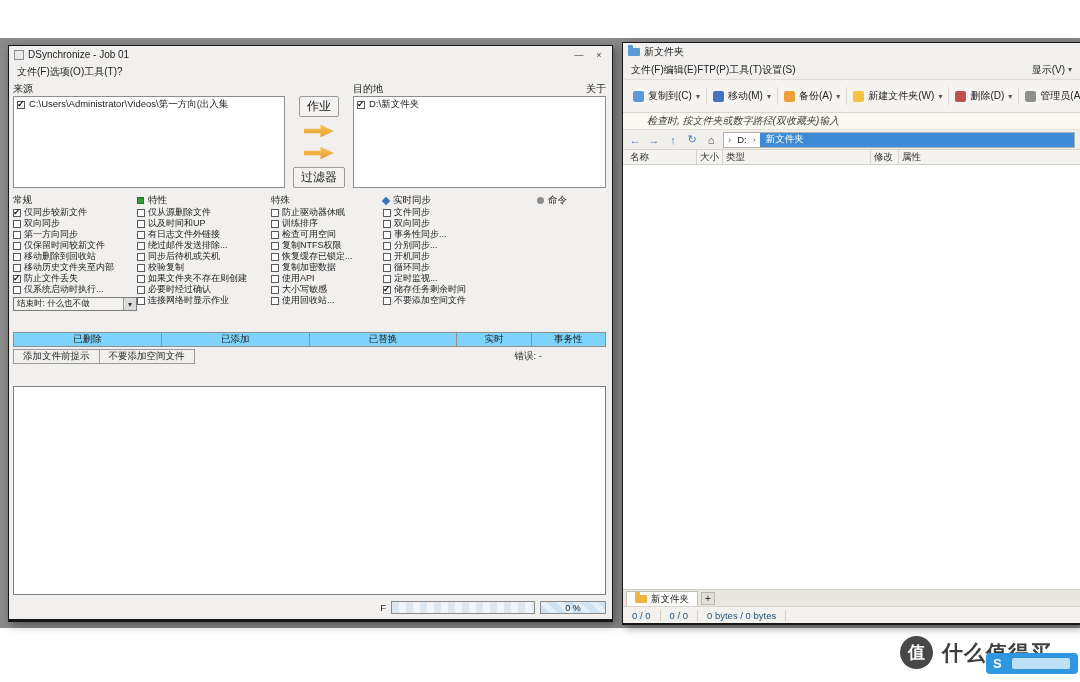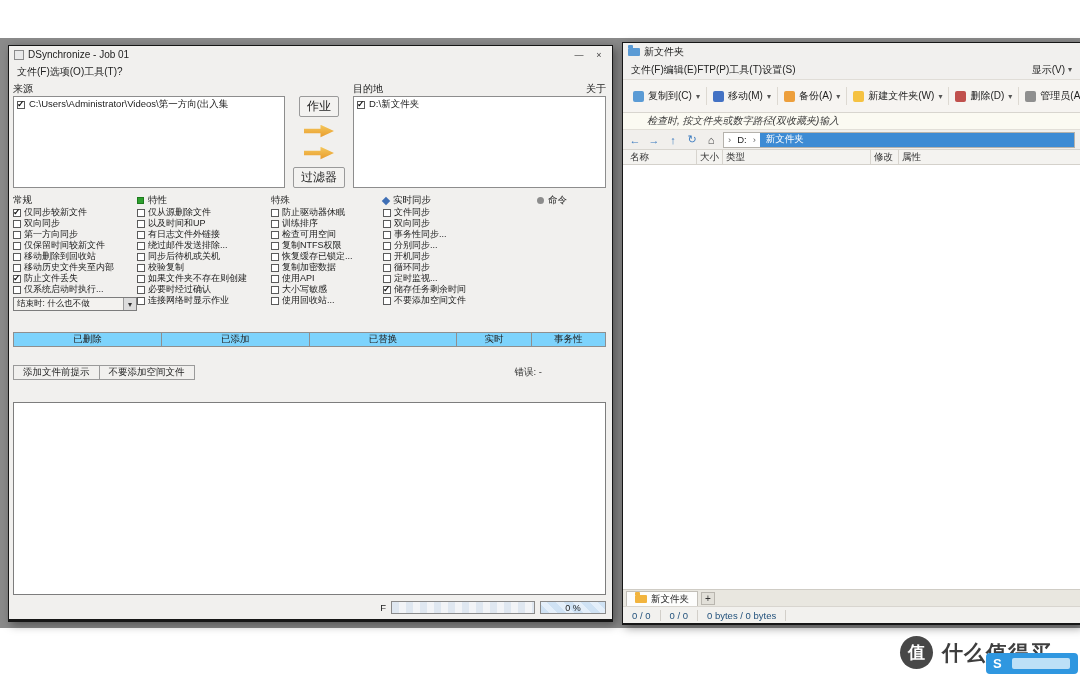--- a/index.html
+++ b/index.html
@@ -48,21 +48,21 @@
   .end-dropdown .dd-g{margin-left:auto;width:13px;height:100%;background:#dcdcdc;border-left:1px solid #9a9a9a;text-align:center;font-size:8px;line-height:13px;color:#333}
   .cmd-col{flex:1;display:flex;flex-direction:column;align-items:center}
   .cmd-col .opt-header{align-self:flex-start;padding-left:28px}
   .sync-btn{margin-top:6px;width:92px;height:40px;background:#235d9f;border:1px solid #13406f;color:#fff;font-size:12px;border-radius:2px;font-family:inherit}
   .pause-btn{margin-top:12px;width:92px;height:38px;background:#f7f7f6;border:1px solid #c9c9c9;color:#9b9b9b;font-size:12px;border-radius:2px;font-family:inherit}
 
   .ds-tabs{display:flex;margin-top:6px;height:15px}
   .ds-tab{border:1px solid #8f8f8f;border-left-width:0;background:#7dd3fc;font-size:9.5px;color:#222;display:flex;align-items:center;justify-content:center}
   .ds-tab:first-child{border-left-width:1px}
   .ds-tab.w2{flex:2}.ds-tab.w1{flex:1}
-  .sub-row{display:flex;margin-top:18px;height:15px;align-items:center;font-size:9.5px;color:#222}
+  .sub-row{display:flex;margin-top:2px;height:15px;align-items:center;font-size:9.5px;color:#222}
   .sub-cell{border:1px solid #9a9a9a;border-left-width:0;height:100%;display:flex;align-items:center;padding:0 9px;background:#f1f0ee}
   .sub-cell:first-child{border-left-width:1px}
   .err{margin-left:auto;padding-right:64px;color:#333}
   .big-list{margin-top:22px;flex:1;background:#fff;border:1px solid #7d7d7d}
   .ds-status{display:flex;align-items:center;margin-top:5px;height:15px;font-size:9.5px;color:#222;gap:5px}
   .ds-status .sp{flex:1}
   .track{height:13px;border:1px solid #8a8a8a;background:#f1f0ee;position:relative;overflow:hidden}
   .track.t1{width:144px;background:repeating-linear-gradient(90deg,#dfe7f0 0 7px,#f2f4f7 7px 14px)}
   .track.t2{width:66px}
   .track.t2 .fill{position:absolute;left:0;top:0;bottom:0;width:100%;background:repeating-linear-gradient(45deg,#cfe2f4 0 6px,#e4effa 6px 12px)}

